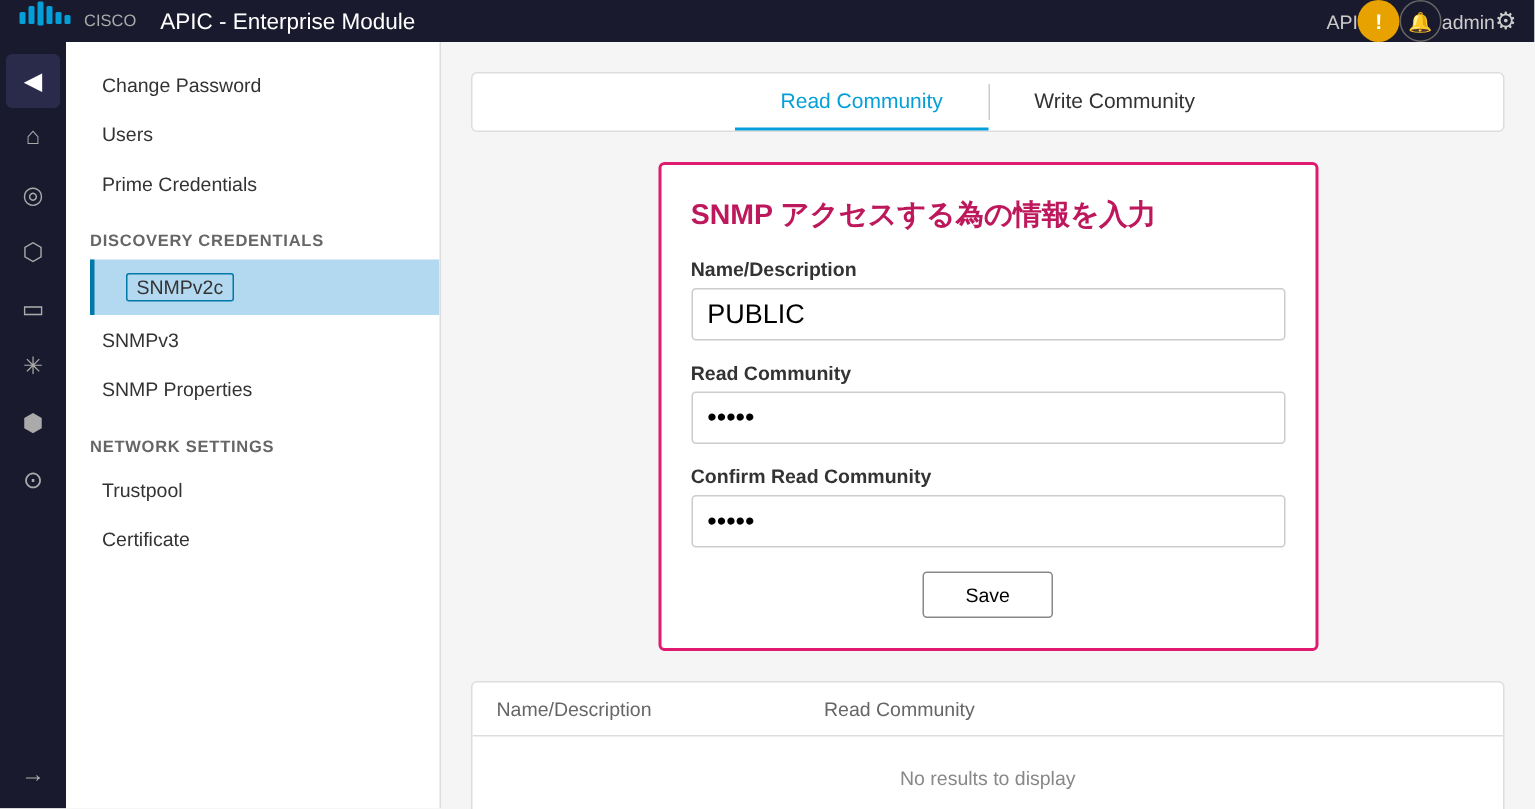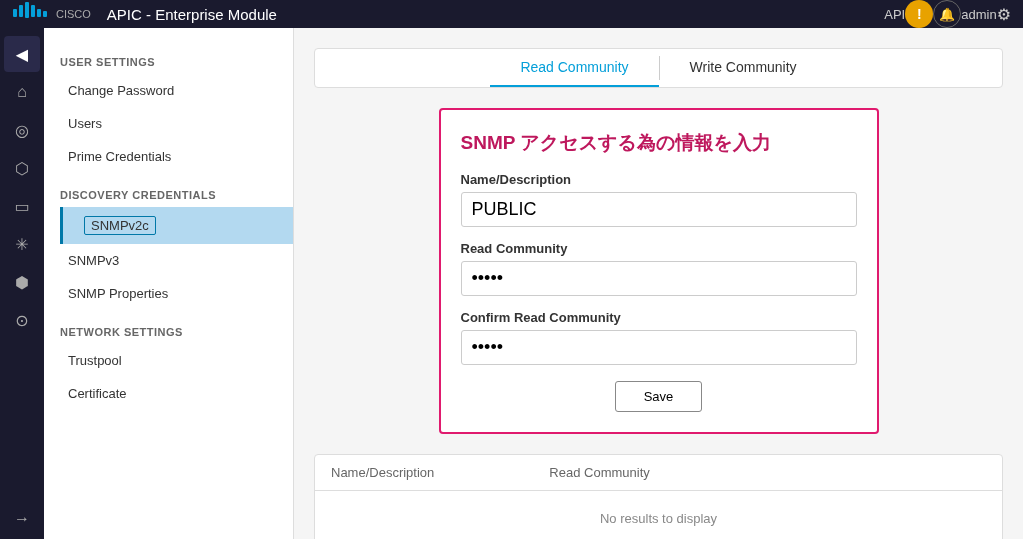--- a/index.html
+++ b/index.html
@@ -270,21 +270,20 @@
     <div class="sidebar-icon-btn">◎</div>
     <div class="sidebar-icon-btn">⬡</div>
     <div class="sidebar-icon-btn">▭</div>
     <div class="sidebar-icon-btn">✳</div>
     <div class="sidebar-icon-btn">⬢</div>
     <div class="sidebar-icon-btn">⊙</div>
     <div style="margin-top:auto;padding-bottom:8px;" class="sidebar-icon-btn">→</div>
   </div>
 
   <div class="nav-panel">
-    <div class="nav-section-title">USER SETTINGS</div>
     <div class="nav-item">
       <span>Change Password</span>
     </div>
     <div class="nav-item">
       <span>Users</span>
     </div>
     <div class="nav-item">
       <span>Prime Credentials</span>
     </div>
 

